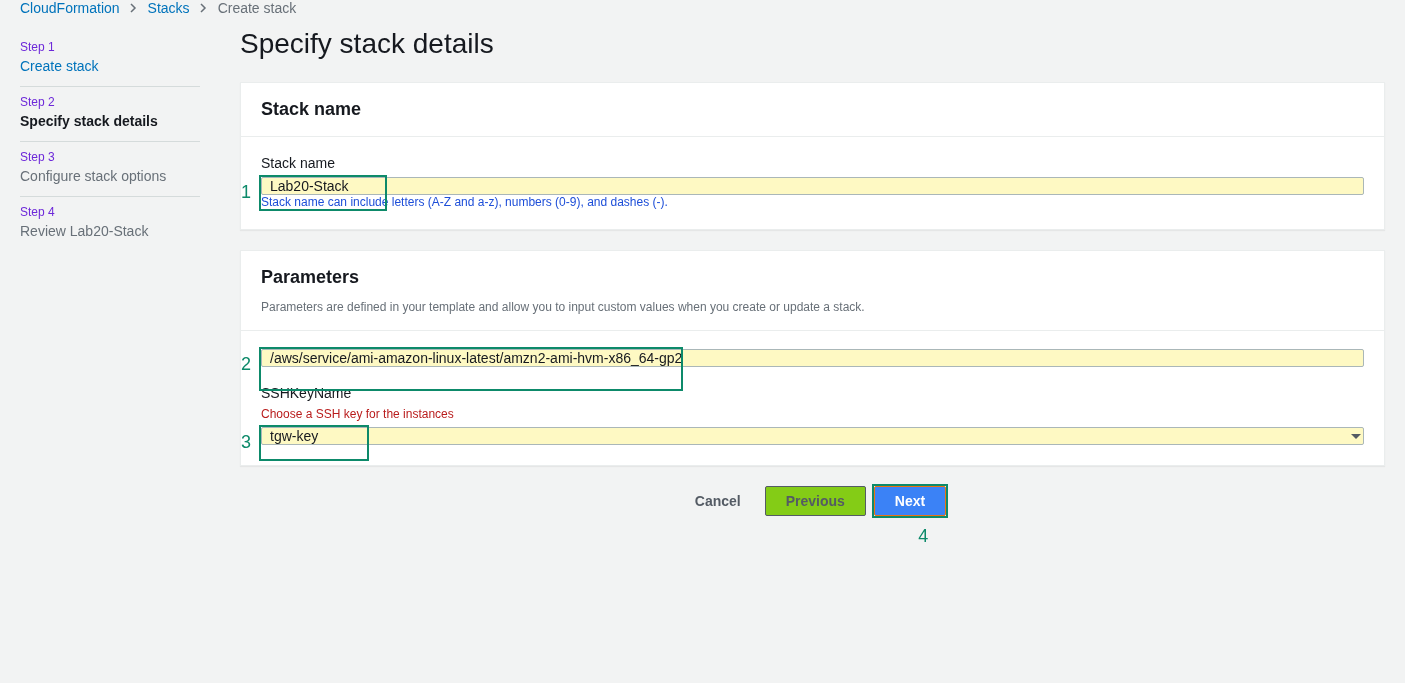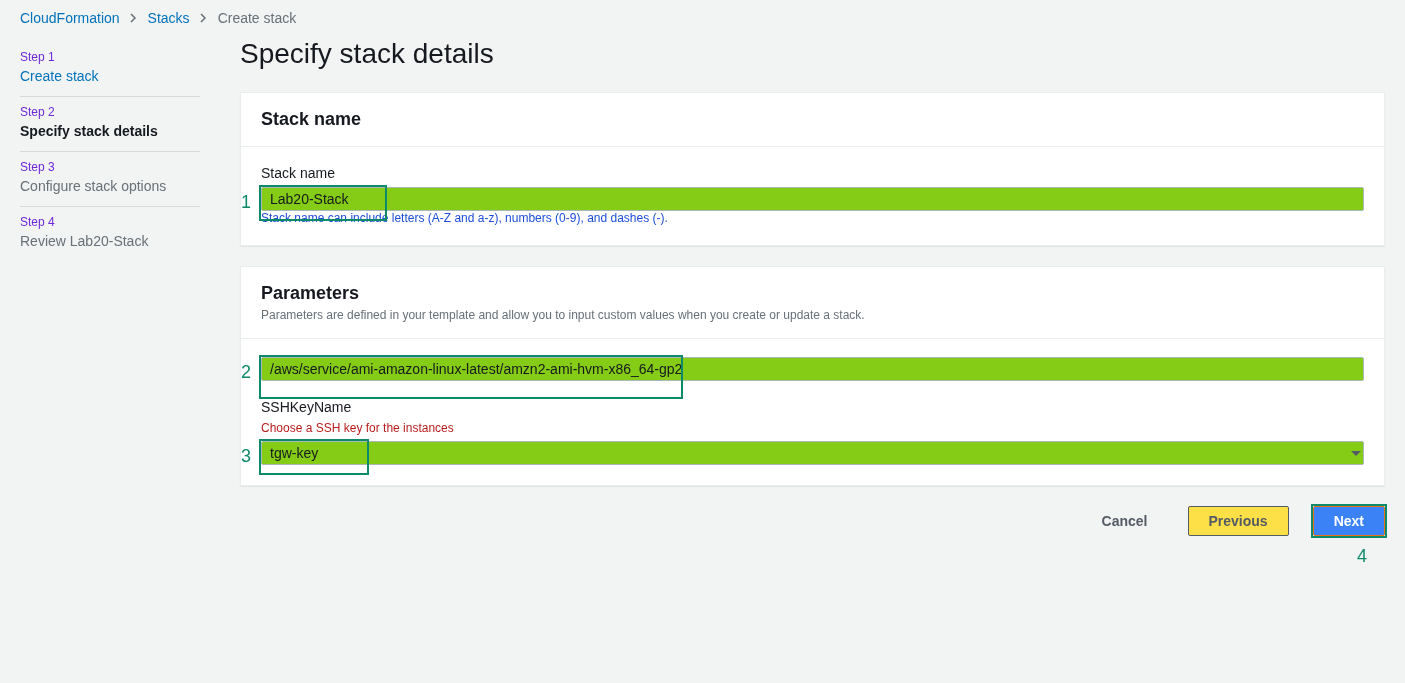--- a/index.html
+++ b/index.html
@@ -7,21 +7,21 @@
     font-family: "Amazon Ember", "Helvetica Neue", Arial, sans-serif;
     background: #f2f3f3;
     color: #16191f;
     font-size: 14px;
     width: 1405px;
     height: 683px;
     overflow: hidden;
   }
 
   .breadcrumb {
-    padding: 10px 20px 6px 20px;
+    padding: 0 20px 6px 20px;
     font-size: 14px;
     display: flex;
     align-items: center;
     gap: 10px;
   }
   .breadcrumb .sep { color: #687078; }
   .breadcrumb .bc-link { color: #0073bb; }
   .breadcrumb .bc-current { color: #687078; }
 
   .layout {
@@ -59,36 +59,36 @@
     border-bottom: 1px solid #eaeded;
   }
   .panel-header h2 {
     font-size: 18px;
     font-weight: 700;
     color: #16191f;
   }
   .panel-header .subdesc {
     font-size: 12px;
     color: #687078;
-    margin-top: 4px;
+    margin-top: 12px;
   }
   .panel-body { padding: 18px 20px 20px 20px; }
 
   .field { margin-bottom: 18px; position: relative; }
   .field:last-child { margin-bottom: 0; }
   .field-label { font-size: 14px; color: #16191f; margin-bottom: 6px; }
   .field-hint-above { font-size: 12px; color: #b91c1c; margin-bottom: 6px; }
   .field-hint-below { font-size: 12px; color: #1d4ed8; }
 
   input.txt, .select-wrap {
     width: 100%;
-    height: 24px;
+    height: 18px;
     border: 1px solid #aab7b8;
     border-radius: 2px;
-    background: #84cc16;
+    background: #fef9c3;
     font-size: 14px;
     padding: 5px 8px;
     color: #16191f;
   }
   .select-wrap {
     display: flex;
     align-items: center;
     justify-content: space-between;
     padding-right: 2px;
     cursor: pointer;
@@ -97,37 +97,37 @@
   .caret {
     width: 0; height: 0;
     border-left: 5px solid transparent;
     border-right: 5px solid transparent;
     border-top: 5px solid #545b64;
   }
 
   
   .footer-actions {
     display: flex;
-    justify-content: flex-end;
+    justify-content: center;
     align-items: center;
-    gap: 24px;
+    gap: 8px;
     margin-top: 16px;
     position: relative;
   }
   .btn-link {
     background: none;
     border: none;
     color: #545b64;
     font-weight: 700;
     font-size: 14px;
     padding: 6px 16px;
     cursor: pointer;
   }
   .btn-normal {
-    background: #fde047;
+    background: #84cc16;
     border: 1px solid #545b64;
     color: #545b64;
     font-weight: 700;
     font-size: 14px;
     padding: 6px 20px;
     border-radius: 2px;
     cursor: pointer;
   }
   .btn-primary {
     background: #3b82f6;

